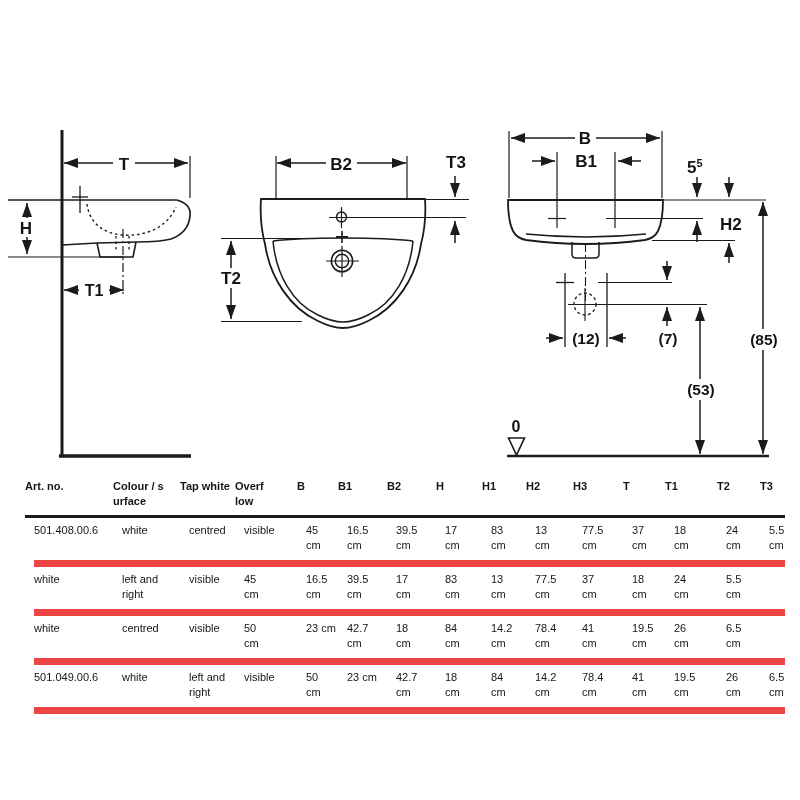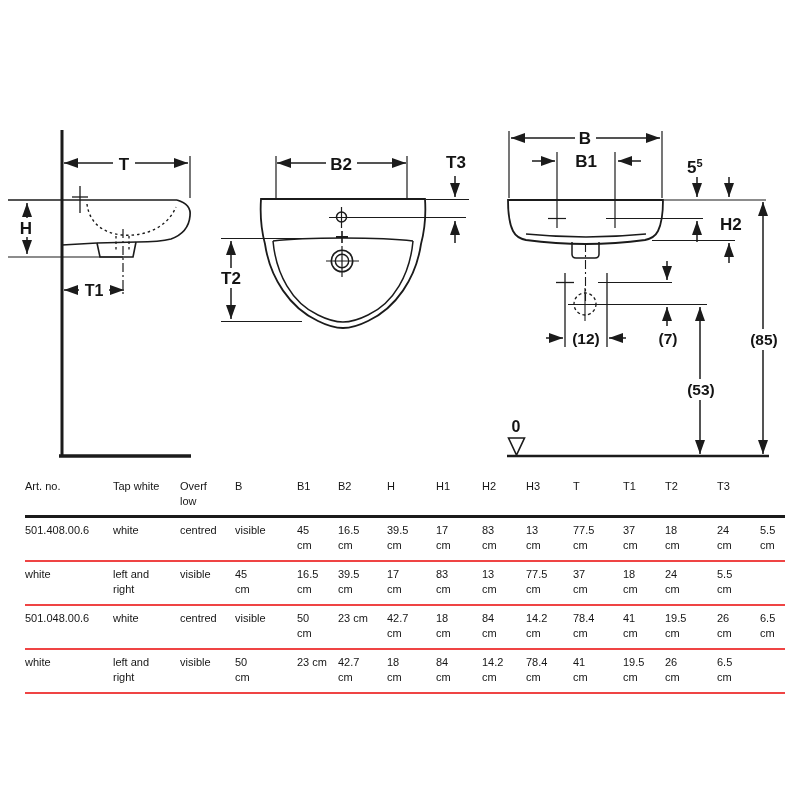--- a/index.html
+++ b/index.html
@@ -2,23 +2,23 @@
 <html><head>
 <meta charset="utf-8">
 <style>
   html,body{margin:0;padding:0;background:#fff;}
   body{width:800px;height:800px;font-family:"Liberation Sans",sans-serif;color:#1b1b1b;}
   .page{position:relative;width:800px;height:800px;background:#fff;overflow:hidden;}
   svg text{font-family:"Liberation Sans",sans-serif;font-weight:bold;fill:#141414;}
   .spec-table{margin:6px 15px 0 25px;}
   .trow{display:grid;grid-template-columns:88px 67px 55px 62px 41px 49px 49px 46px 44px 47px 50px 42px 52px 43px 1fr;}
   .thead{border-bottom:3px solid #1b1b1b;}
-  .tbody-row{border-bottom:2px solid #ef4444;}
+  .tbody-row{border-bottom:7px solid #ef4444;margin-left:9px;}
   .tcell{font-size:11px;line-height:15px;white-space:pre-line;padding:5px 2px 7px 0;color:#161616;}
-  .thead .tcell{font-weight:normal;padding:4px 2px 6px 0;}
+  .thead .tcell{font-weight:bold;padding:4px 2px 6px 0;}
 </style>
 </head>
 <body>
 
 <div class="page">
 
 <svg width="800" height="465" viewBox="0 0 800 465">
   <defs>
     <marker id="ah" markerUnits="userSpaceOnUse" markerWidth="14" markerHeight="10" refX="14" refY="5" orient="auto-start-reverse">
       <path d="M0,0 L14,5 L0,10 Z" fill="#1b1b1b"></path>
@@ -153,20 +153,22 @@
     <line x1="507" y1="456" x2="769" y2="456" stroke-width="2.6"></line>
     <path d="M508.5,438 L524.5,438 L516.5,455 Z" fill="#fff" stroke-width="1.6"></path>
     <text x="516" y="432" font-size="16" text-anchor="middle" stroke="none">0</text>
   </g>
 </svg>
 
 
 <div class="spec-table">
       <div class="trow thead">
         <div class="tcell">Art. no.</div>
+        <div class="tcell">Colour / s
+urface</div>
         <div class="tcell">Tap white</div>
         <div class="tcell">Overf
 low</div>
         <div class="tcell">B</div>
         <div class="tcell">B1</div>
         <div class="tcell">B2</div>
         <div class="tcell">H</div>
         <div class="tcell">H1</div>
         <div class="tcell">H2</div>
         <div class="tcell">H3</div>
@@ -225,21 +227,20 @@
         <div class="tcell">37
 cm</div>
         <div class="tcell">18
 cm</div>
         <div class="tcell">24
 cm</div>
         <div class="tcell">5.5
 cm</div>
       </div>
       <div class="trow tbody-row">
-        <div class="tcell">501.048.00.6</div>
         <div class="tcell">white</div>
         <div class="tcell">centred</div>
         <div class="tcell">visible</div>
         <div class="tcell">50
 cm</div>
         <div class="tcell">23 cm</div>
         <div class="tcell">42.7
 cm</div>
         <div class="tcell">18
 cm</div>
@@ -252,20 +253,21 @@
         <div class="tcell">41
 cm</div>
         <div class="tcell">19.5
 cm</div>
         <div class="tcell">26
 cm</div>
         <div class="tcell">6.5
 cm</div>
       </div>
       <div class="trow tbody-row">
+        <div class="tcell">501.049.00.6</div>
         <div class="tcell">white</div>
         <div class="tcell">left and
 right</div>
         <div class="tcell">visible</div>
         <div class="tcell">50
 cm</div>
         <div class="tcell">23 cm</div>
         <div class="tcell">42.7
 cm</div>
         <div class="tcell">18

